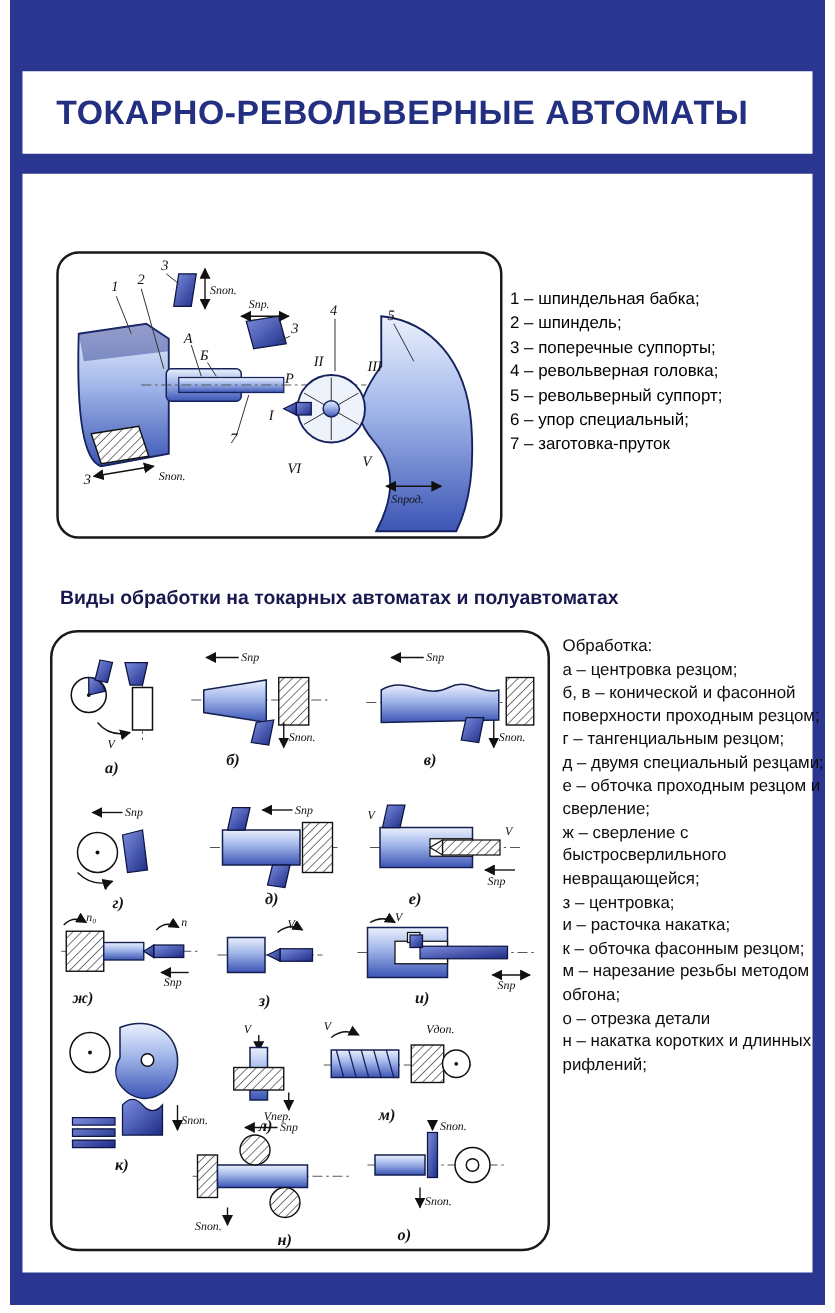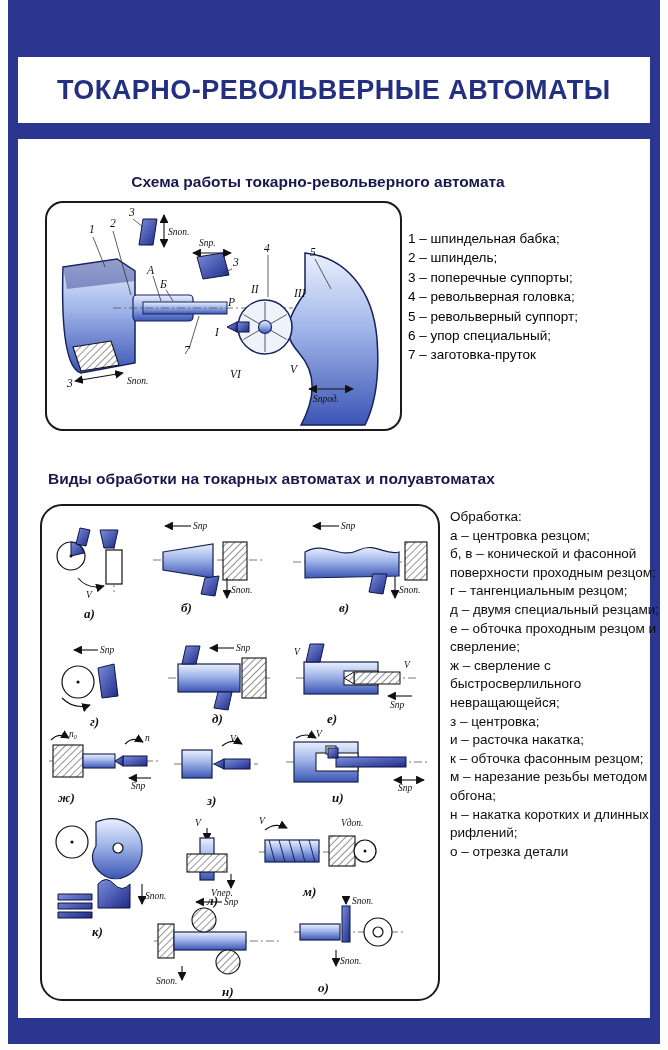--- a/index.html
+++ b/index.html
@@ -1,20 +1,20 @@
 <!DOCTYPE html>
 <html><head>
 <meta charset="utf-8">
 <style>
   *{margin:0;padding:0;box-sizing:border-box}
   html,body{width:668px;height:1050px}
   body{position:relative;background:#fdfdfc;font-family:"Liberation Sans",sans-serif;overflow:hidden}
   .frame{position:absolute;left:8px;top:0;width:652px;height:1044px;background:#2b3691}
   .titleband{position:absolute;left:10px;top:57px;width:632px;height:66px;background:#ffffff;display:flex;align-items:center}
-  .title{color:#232f80;font-size:27px;font-weight:700;letter-spacing:.5px;padding-left:39px;white-space:nowrap}
+  .title{color:#232f80;font-size:27px;font-weight:700;letter-spacing:.5px;padding-left:27px;white-space:nowrap}
   .content{position:absolute;left:10px;top:139px;width:632px;height:879px;background:#ffffff}
   .h1s{position:absolute;left:60px;top:34px;width:480px;text-align:center;font-size:15.5px;font-weight:700;color:#18184f}
   .h2s{position:absolute;left:30px;top:331px;width:565px;text-align:left;font-size:15.5px;font-weight:700;color:#18184f}
   .box1{position:absolute;left:27px;top:62px;width:357px;height:230px;border:2px solid #1a1a1a;border-radius:18px;background:#fff}
   .box2{position:absolute;left:22px;top:365px;width:400px;height:497px;border:2px solid #1a1a1a;border-radius:22px;background:#fff}
   .legend1{position:absolute;left:390px;top:90px;width:238px;list-style:none;font-size:13.5px;line-height:19.4px;color:#000000}
   .legend2{position:absolute;left:432px;top:369px;width:214px;font-size:13.5px;line-height:18.6px;color:#0d0d0d}
   .legend2 p{margin:0}
   .cell{position:absolute}
   .cell svg{position:absolute;left:0;top:0;overflow:visible}
@@ -51,21 +51,20 @@
 </svg>
 
 <div class="frame">
 
   <div class="titleband">
     <div class="title">ТОКАРНО-РЕВОЛЬВЕРНЫЕ АВТОМАТЫ</div>
   </div>
 
   <div class="content">
 
-    <div class="h1s">Схема работы токарно-револьверного автомата</div>
 
     <div class="box1">
       <svg width="353" height="226" viewBox="0 0 353 226">
 
         <g>
           <path d="M258,50 C298,54 326,86 330,136 C333,176 327,204 318,222 L254,222 C270,192 268,168 252,150 C240,136 238,126 244,114 C248,104 252,98 258,90 Z" fill="url(#steel)" stroke="#16225c" stroke-width="1.5"></path>
         </g>
 
         <g>
           <path d="M16,64 L70,56 L88,68 L88,160 L34,170 C20,166 14,130 16,64 Z" fill="url(#steel)" stroke="#16225c" stroke-width="1.5"></path>
@@ -362,18 +361,18 @@
       <p>а – центровка резцом;</p>
       <p>б, в – конической и фасонной поверхности проходным резцом;</p>
       <p>г – тангенциальным резцом;</p>
       <p>д – двумя специальный резцами;</p>
       <p>е – обточка проходным резцом и сверление;</p>
       <p>ж – сверление с быстросверлильного невращающейся;</p>
       <p>з – центровка;</p>
       <p>и – расточка накатка;</p>
       <p>к – обточка фасонным резцом;</p>
       <p>м – нарезание резьбы методом обгона;</p>
+      <p>о – отрезка детали</p>
       <p>н – накатка коротких и длинных рифлений;</p>
-      <p>о – отрезка детали</p>
     </div>
 
   </div>
 </div>
 
 </body></html>

